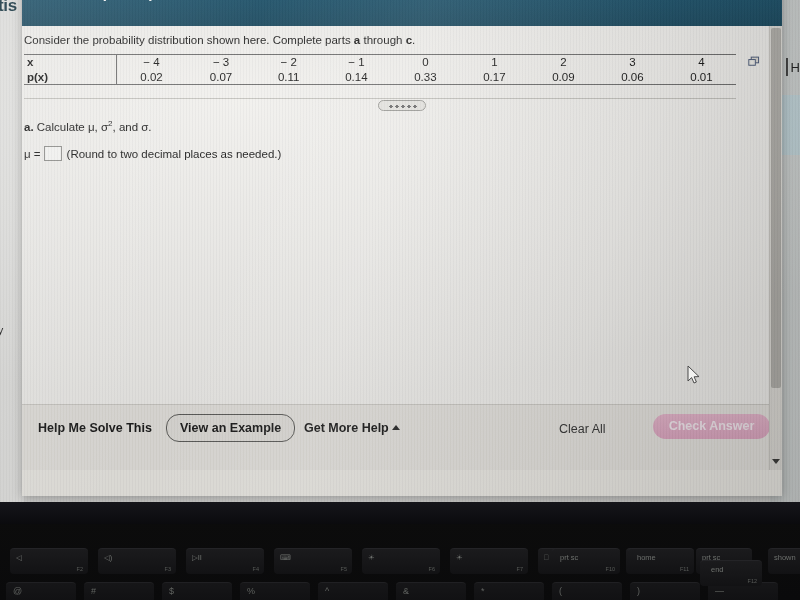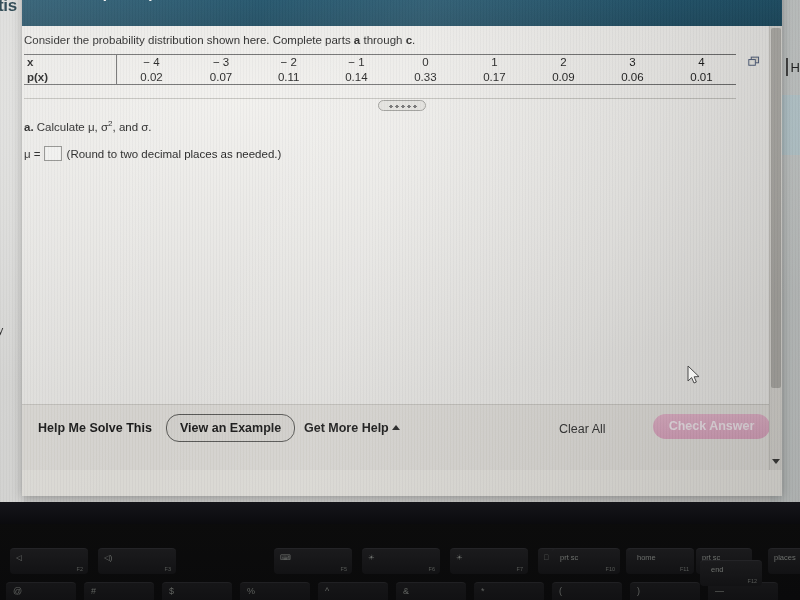--- a/index.html
+++ b/index.html
@@ -442,20 +442,24 @@
     <div id="kb-bezel"></div>
 
     <div class="fkey" style="left:10px;top:46px;width:78px">
       <span class="cap">◁</span>
       <span class="fnum">F2</span>
     </div>
     <div class="fkey" style="left:98px;top:46px;width:78px">
       <span class="cap">◁)</span>
       <span class="fnum">F3</span>
     </div>
+    <div class="fkey" style="left:186px;top:46px;width:78px">
+      <span class="cap">▷II</span>
+      <span class="fnum">F4</span>
+    </div>
     <div class="fkey" style="left:274px;top:46px;width:78px">
       <span class="cap">⌨</span>
       <span class="fnum">F5</span>
     </div>
     <div class="fkey" style="left:362px;top:46px;width:78px">
       <span class="cap">☀</span>
       <span class="fnum">F6</span>
     </div>
     <div class="fkey" style="left:450px;top:46px;width:78px">
       <span class="cap">☀</span>
@@ -517,16 +521,16 @@
   </div>
   <div class="fkey" style="position:absolute;left:628px;top:548px;width:66px;height:26px;background:linear-gradient(180deg,#1b1b1d,#121214);border-radius:4px;z-index:5">
     <span class="cap" style="left:9px;top:4px">home</span>
     <span class="fnum">F11</span>
   </div>
   <div class="fkey" style="position:absolute;left:700px;top:560px;width:62px;height:26px;background:linear-gradient(180deg,#1b1b1d,#121214);border-radius:4px;z-index:5">
     <span class="cap" style="left:11px;top:4px">end</span>
     <span class="fnum">F12</span>
   </div>
   <div class="fkey" style="position:absolute;left:768px;top:548px;width:56px;height:26px;background:linear-gradient(180deg,#1b1b1d,#121214);border-radius:4px;z-index:5">
-    <span class="cap" style="left:6px;top:4px">places</span>
+    <span class="cap" style="left:6px;top:4px">shown</span>
   </div>
 
 </div>
 
 </body></html>

